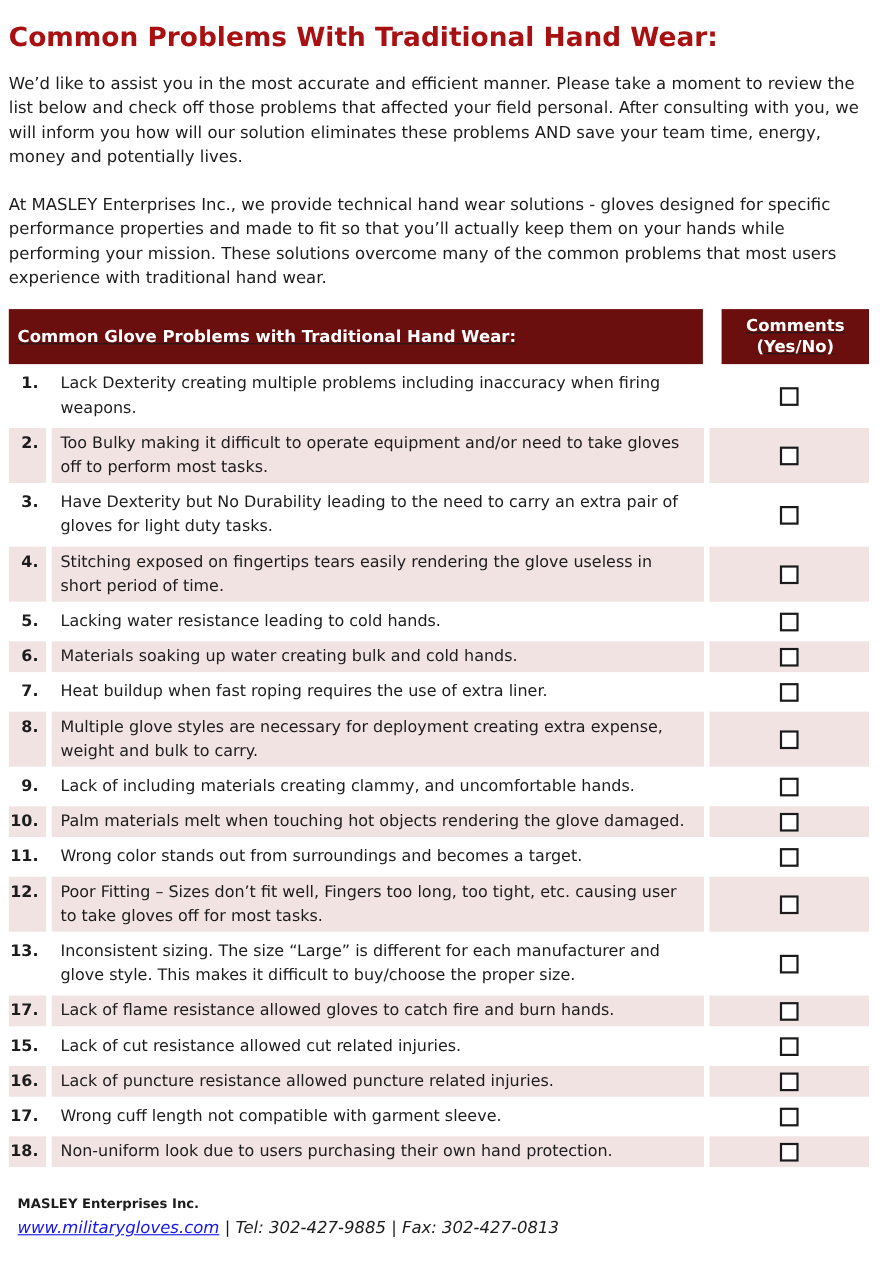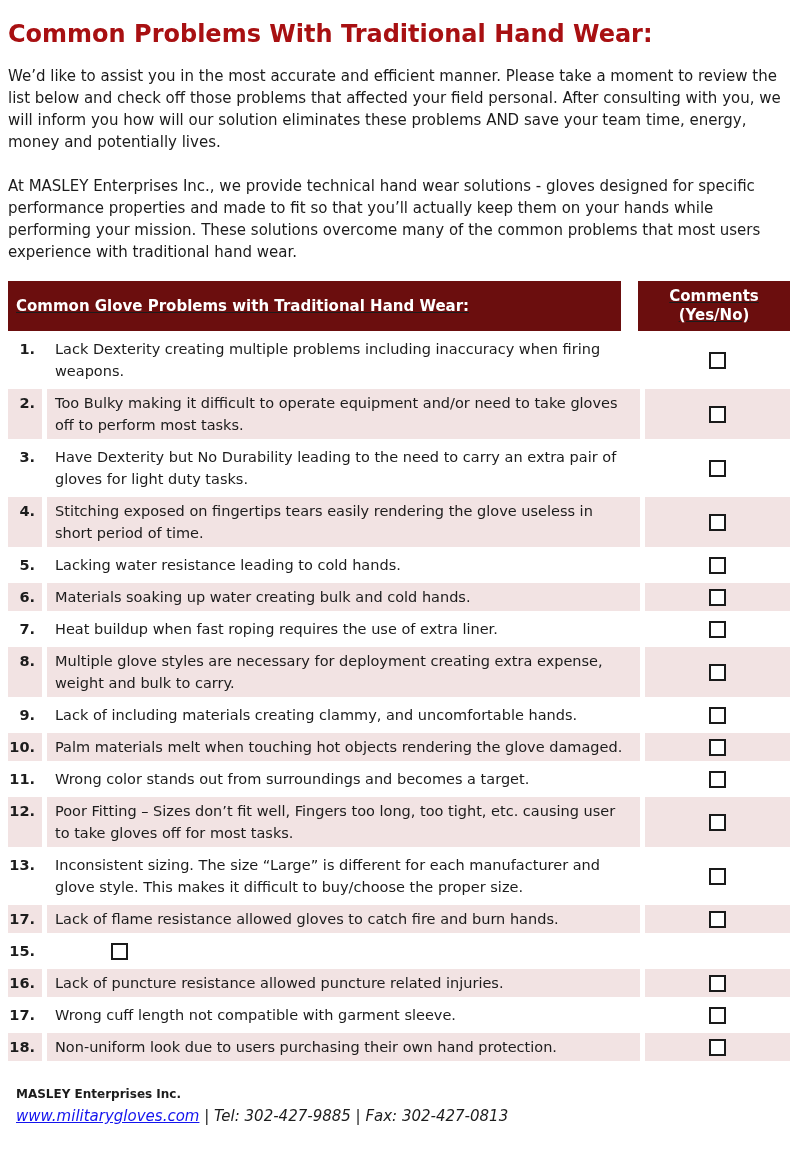--- a/index.html
+++ b/index.html
@@ -23,21 +23,21 @@
   .intro{
     font-size:15px;line-height:22px;margin:17px 0 0 0;padding-right:8px;
   }
   .intro + .intro{margin-top:22px;}
 
   .g-table{margin:18px 2px 0 0;}
   .g-header{display:flex;gap:17px;height:50px;text-decoration:underline;}
   .hcell{background:var(--maroon);color:#fff;font-weight:bold;}
   .hcell.left{flex:1;display:flex;align-items:center;padding-left:8px;font-size:15px;}
   .hcell.right{
-    width:152px;display:flex;flex-direction:column;align-items:center;justify-content:center;
+    width:134px;display:flex;flex-direction:column;align-items:center;justify-content:center;
     font-size:15px;line-height:19px;text-align:center;
   }
   .g-row{display:flex;gap:5px;margin-top:4px;}
   .g-row .cell{background:#fff;}
   .g-row.pink .cell{background:var(--pink);}
   .cell.num{
     width:34px;flex:0 0 34px;text-align:right;padding:3px 7px 3px 0;box-sizing:border-box;
     font-weight:bold;font-size:14.5px;line-height:22px;
   }
   .cell.desc{
@@ -181,20 +181,21 @@
   <div class="g-row pink">
     <div class="cell num">17.</div>
     <div class="cell desc">Lack of flame resistance allowed gloves to catch fire and burn hands.</div>
     <div class="cell comment">
       <span class="checkbox"></span>
     </div>
   </div>
 
   <div class="g-row white">
     <div class="cell num">15.</div>
+    <div class="cell desc">Lack of cut resistance allowed cut related injuries.</div>
     <div class="cell comment">
       <span class="checkbox"></span>
     </div>
   </div>
 
   <div class="g-row pink">
     <div class="cell num">16.</div>
     <div class="cell desc">Lack of puncture resistance allowed puncture related injuries.</div>
     <div class="cell comment">
       <span class="checkbox"></span>

